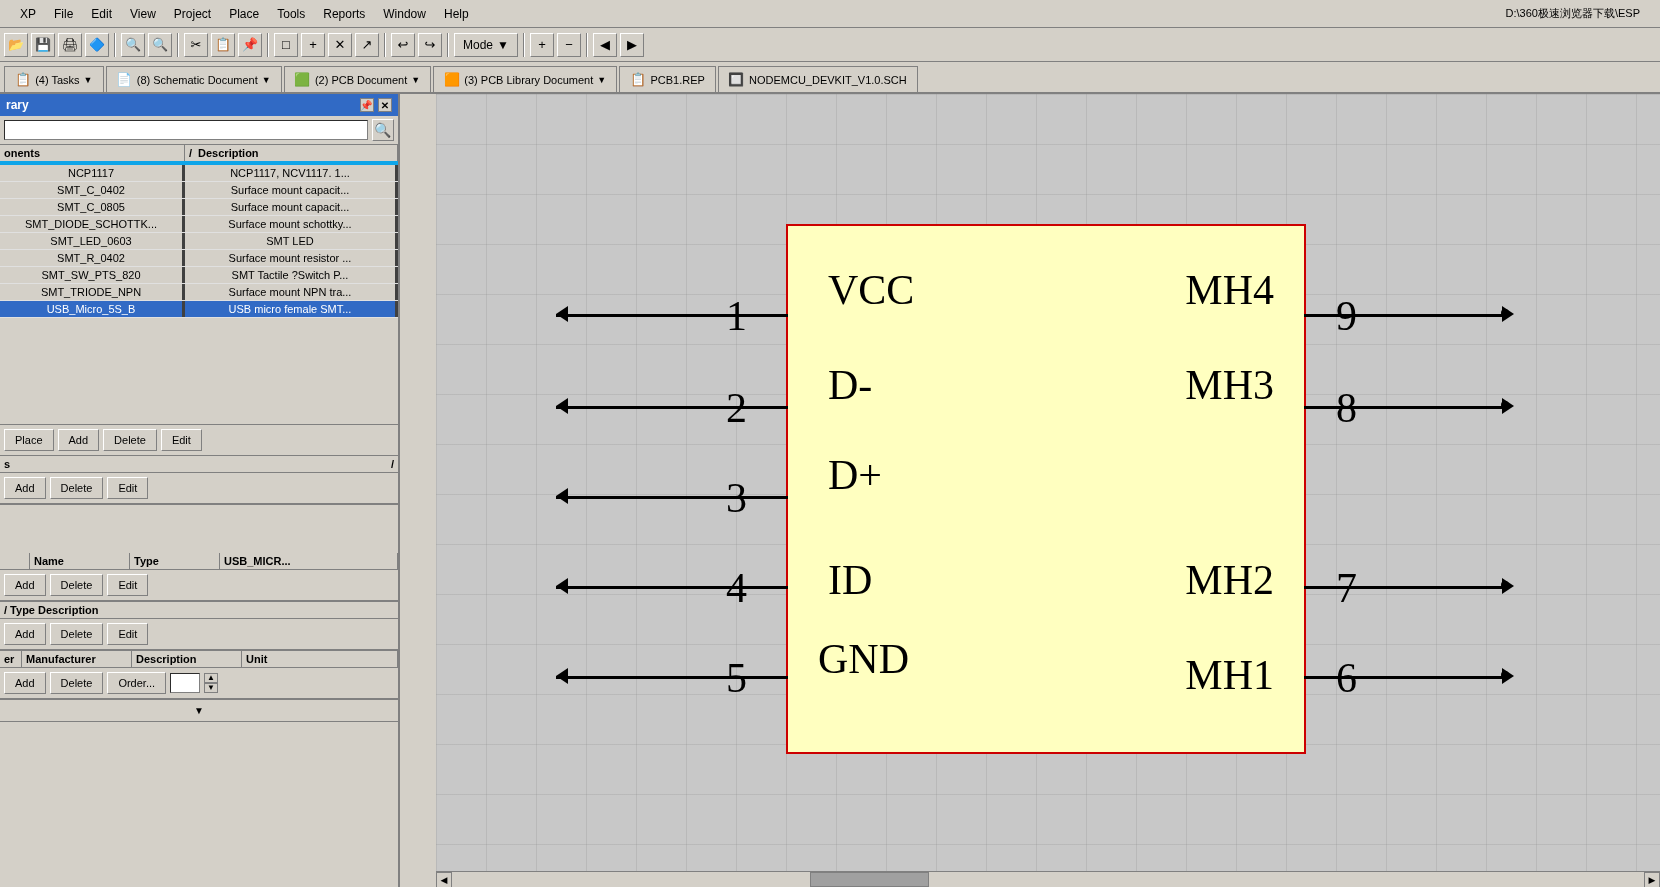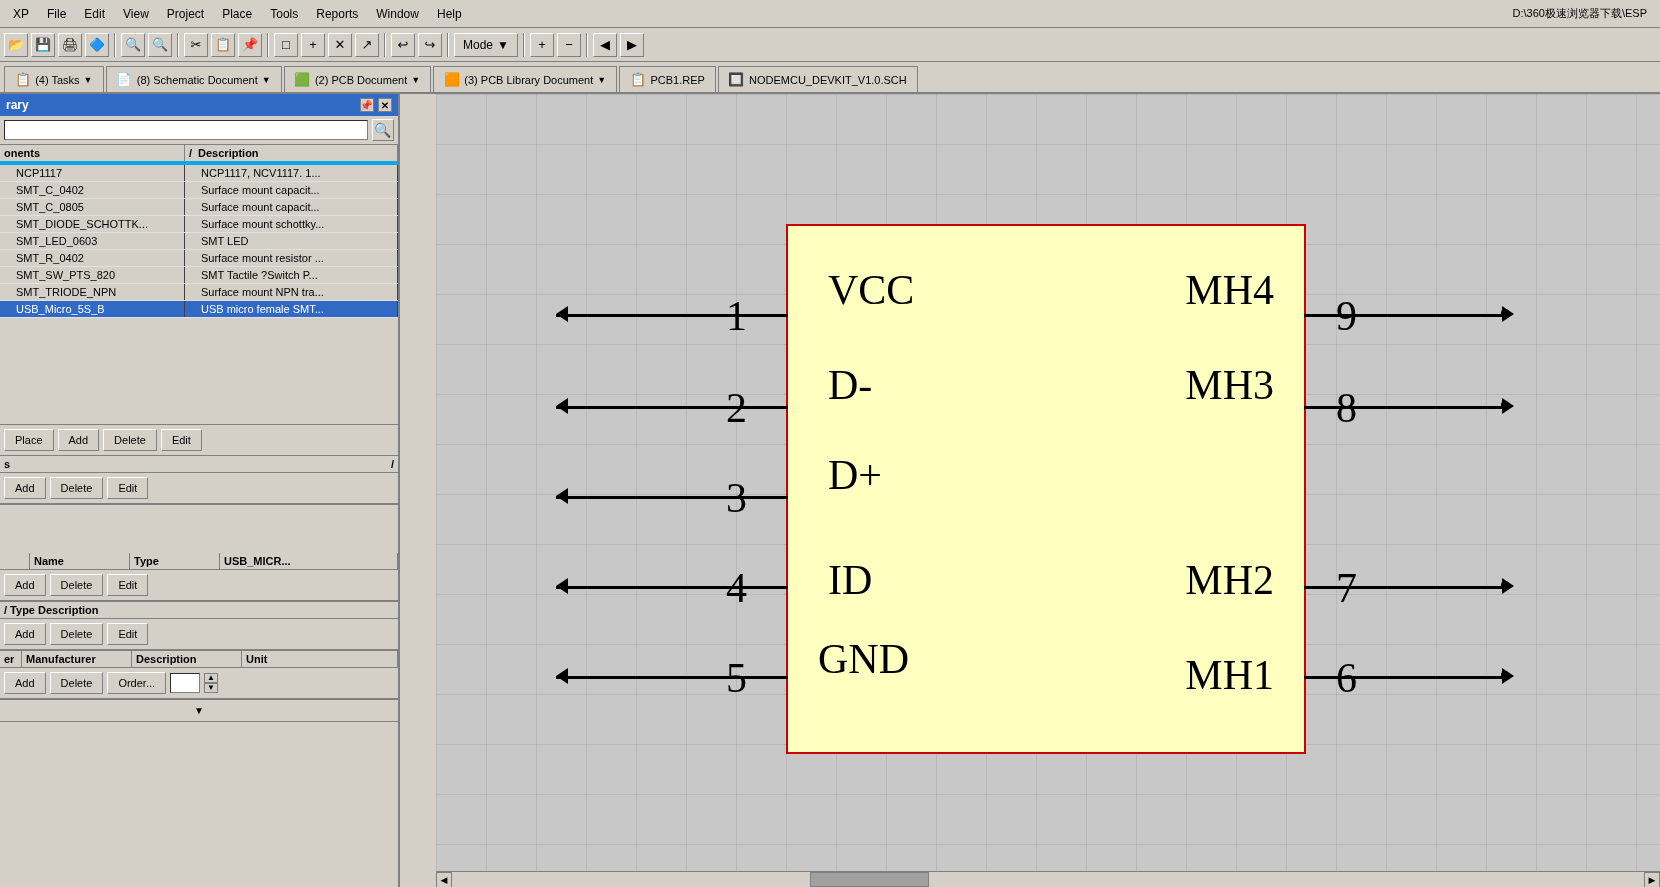--- a/index.html
+++ b/index.html
@@ -5,21 +5,21 @@
     * { box-sizing: border-box; margin: 0; padding: 0; }
     body { font-family: 'Segoe UI', Arial, sans-serif; font-size: 12px; background: #d4d0c8; overflow: hidden; width: 1660px; height: 887px; }
 
     
     #menu-bar {
       background: #d4d0c8;
       height: 28px;
       display: flex;
       align-items: center;
       border-bottom: 1px solid #808080;
-      padding: 0 5px;
+      padding: 0 12px;
       gap: 2px;
     }
     .menu-item {
       padding: 2px 8px;
       cursor: pointer;
       font-size: 12px;
       color: #000;
     }
 
     
@@ -141,24 +141,25 @@
     }
     .list-row {
       display: flex;
       font-size: 11px;
       cursor: pointer;
       border-bottom: 1px solid #e0e0e0;
     }
     .list-row.selected { background: #316ac5; color: #fff; }
     .list-cell {
       padding: 2px 16px;
-      border-right: 1px solid #404040;
+      border-right: 3px solid #404040;
       overflow: hidden;
       white-space: nowrap;
       text-overflow: ellipsis;
+      text-align: center;
     }
 
     
     .panel-btn-row {
       display: flex;
       padding: 4px;
       gap: 4px;
       background: #d4d0c8;
       border-bottom: 1px solid #808080;
     }

